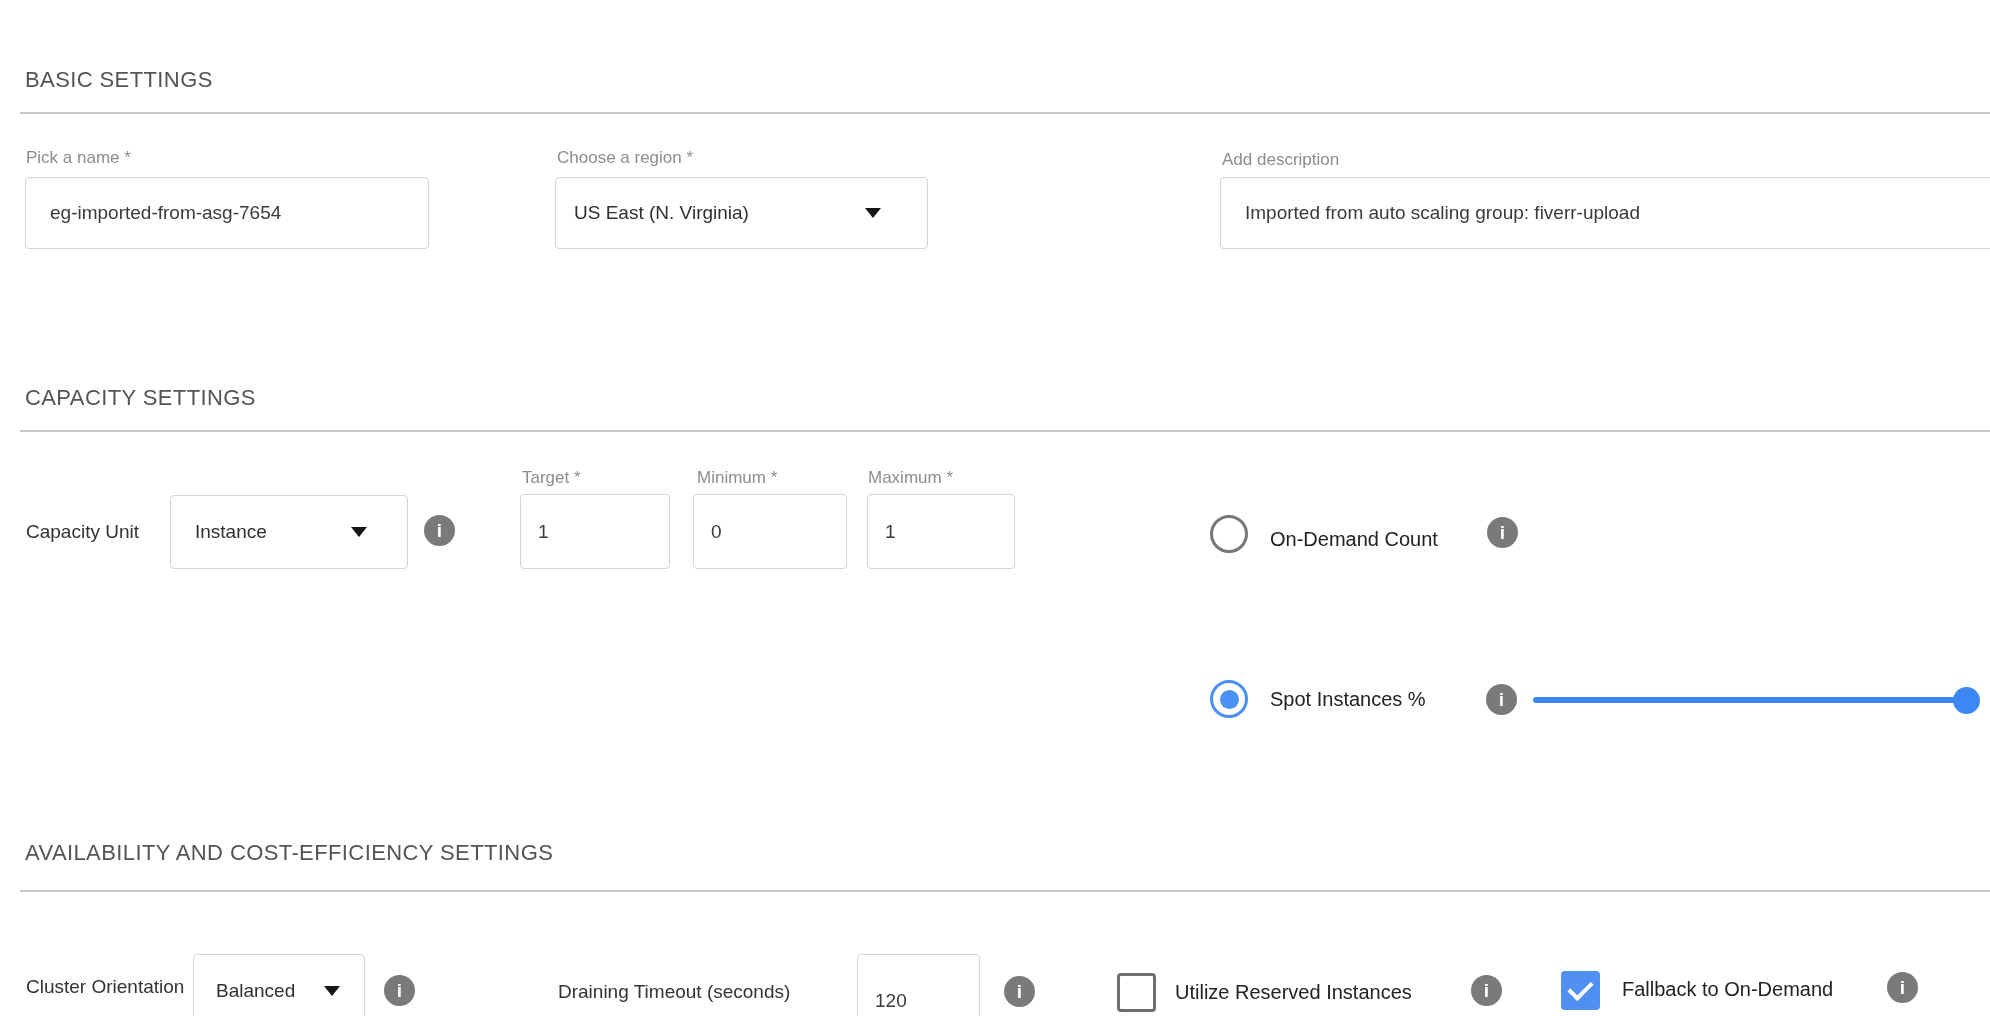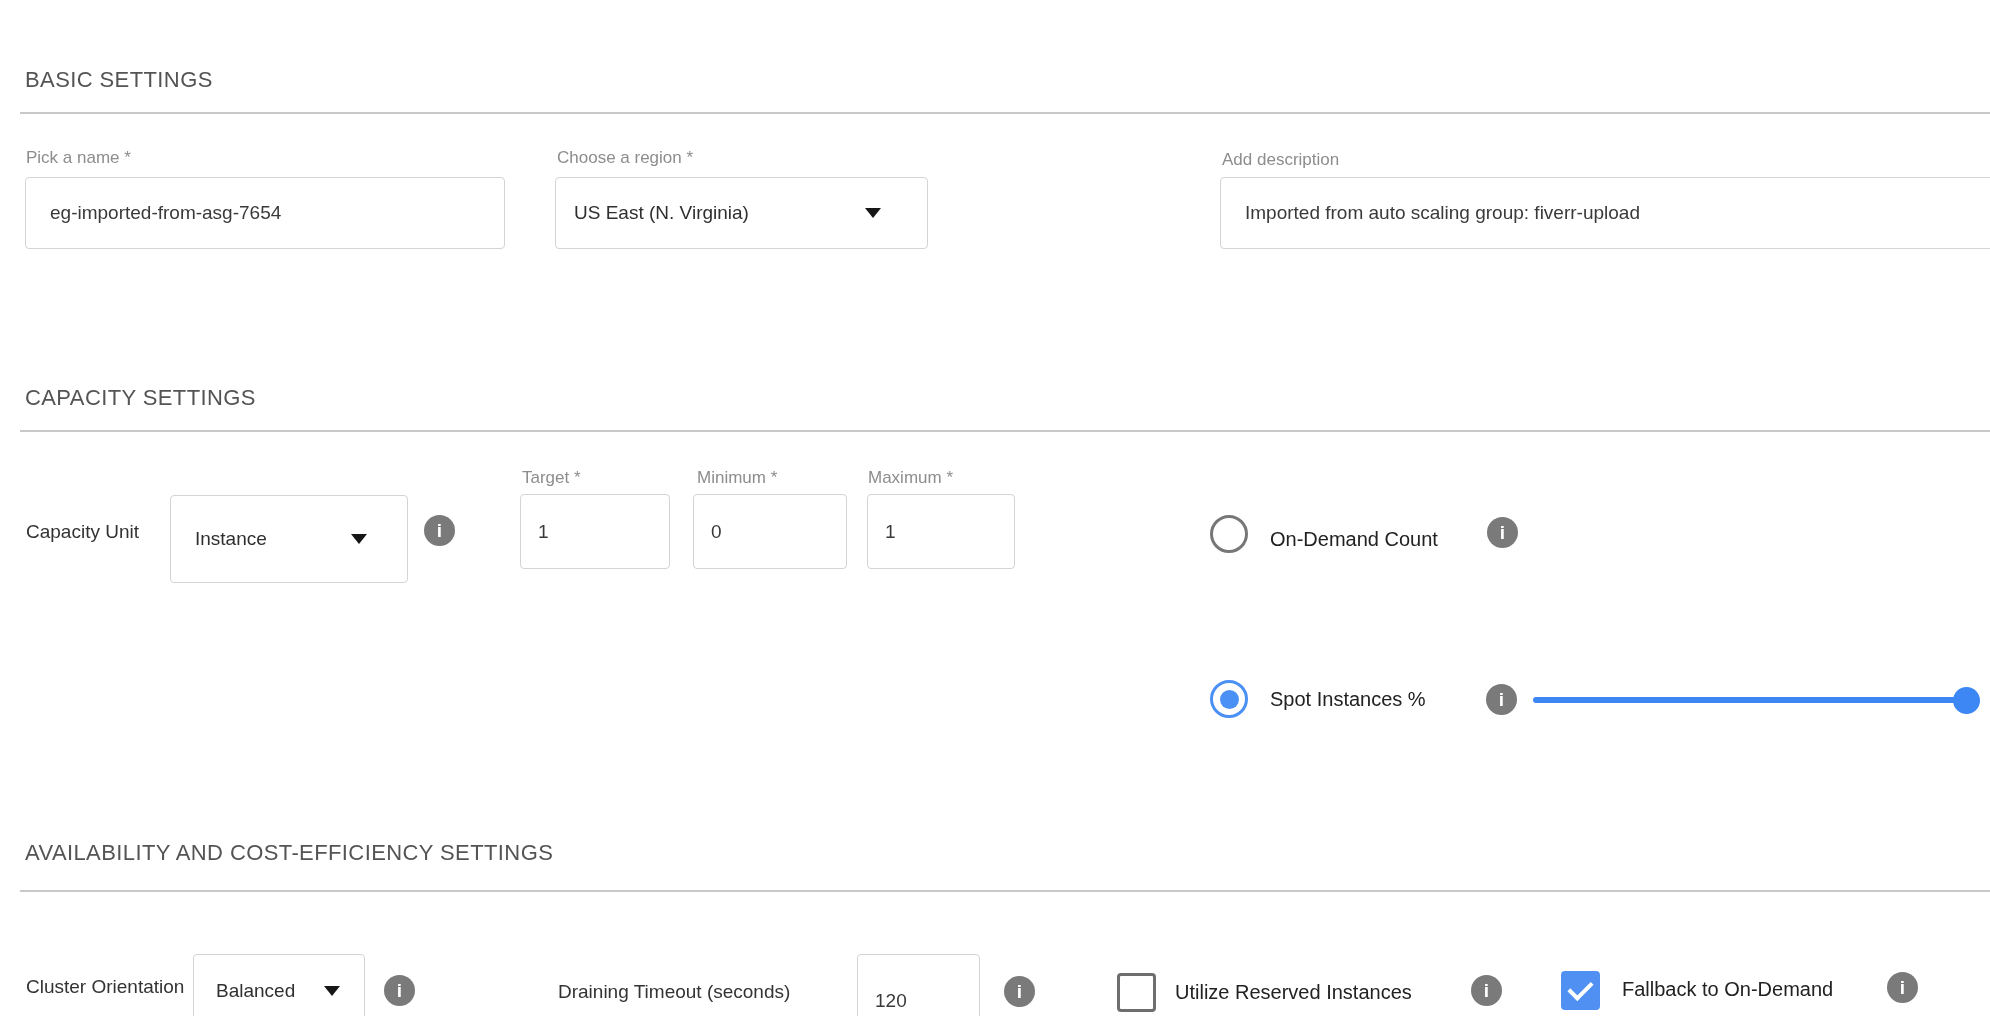--- a/index.html
+++ b/index.html
@@ -46,38 +46,38 @@
 </head>
 <body>
 
 <div id="app">
 
   <div class="section">
     <div class="section-title" style="top:28px;">BASIC SETTINGS</div>
     <div class="divider" style="top:71px;"></div>
 
     <div class="field-label" style="left:26px;top:108px;">Pick a name *</div>
-    <input class="text-input" style="left: 25px; top: 136px; width: 480px;" value="eg-imported-from-asg-7654">
+    <input class="text-input" style="left: 25px; top: 136px; width: 404px;" value="eg-imported-from-asg-7654">
 
     <div class="field-label" style="left:557px;top:108px;">Choose a region *</div>
     <div class="dropdown" style="left:555px;top:136px;width:373px;height:72px;padding:0 46px 0 18px;">
       <span class="val">US East (N. Virginia)</span>
       <span class="tri"></span>
     </div>
 
     <div class="field-label" style="left:1222px;top:110px;">Add description</div>
     <input class="text-input" style="left: 1220px; top: 136px; width: 792px;" value="Imported from auto scaling group: fiverr-upload">
   </div>
 
   <div class="section">
     <div class="section-title" style="top:346px;">CAPACITY SETTINGS</div>
     <div class="divider" style="top:389px;"></div>
 
     <div class="inline-label" style="left:26px;top:481px;">Capacity Unit</div>
-    <div class="dropdown" style="left:170px;top:454px;width:238px;height:88px;padding:0 40px 0 24px;">
+    <div class="dropdown" style="left:170px;top:454px;width:238px;height:74px;padding:0 40px 0 24px;">
       <span class="val">Instance</span>
       <span class="tri"></span>
     </div>
     <div class="info" style="left:424px;top:474px;">i</div>
 
     <div class="field-label" style="left:522px;top:428px;">Target *</div>
     <input class="text-input small-pad" style="left: 520px; top: 453px; width: 150px; height: 75px;" value="1">
 
     <div class="field-label" style="left:697px;top:428px;">Minimum *</div>
     <input class="text-input small-pad" style="left: 693px; top: 453px; width: 154px; height: 75px;" value="0">

